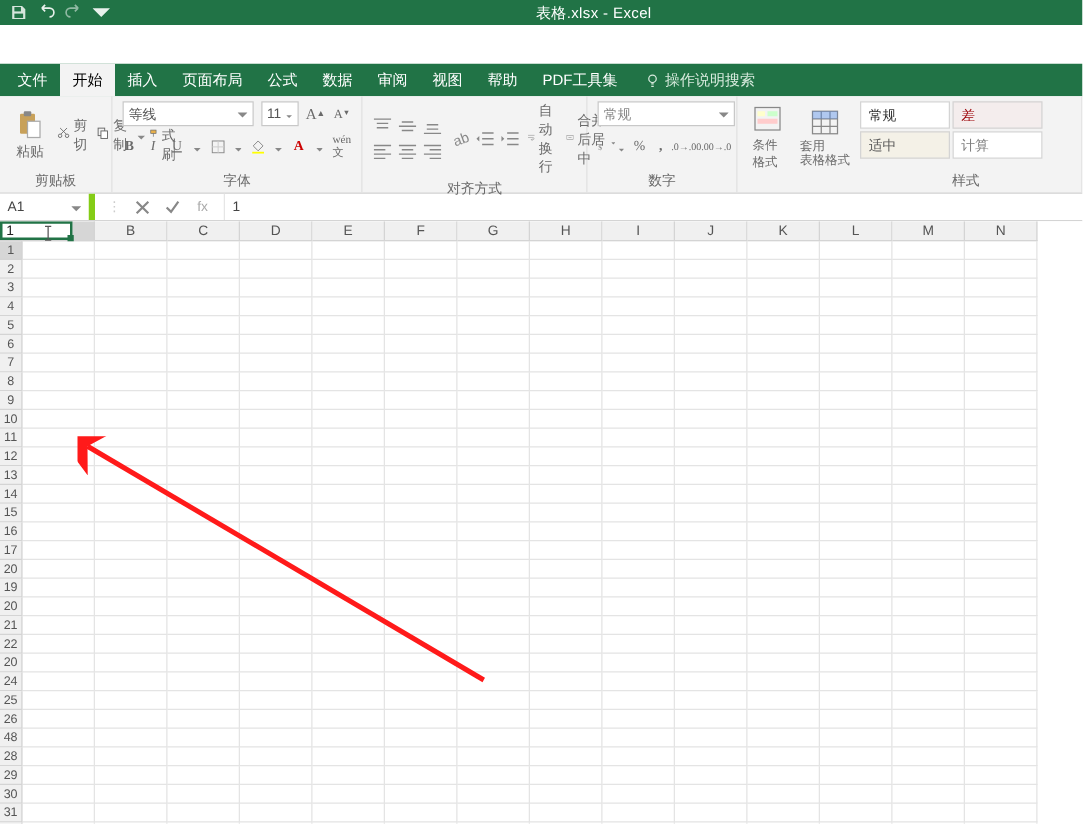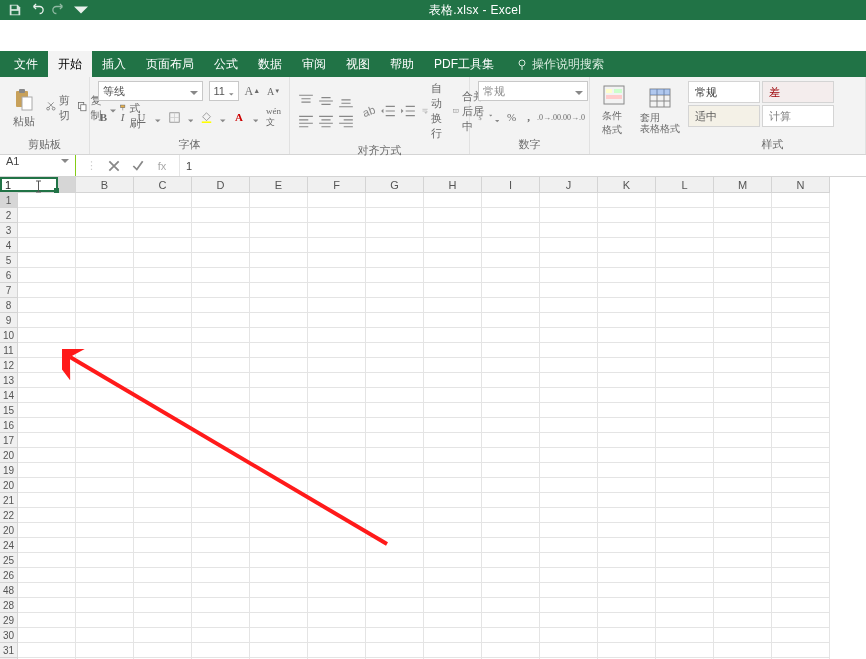--- a/index.html
+++ b/index.html
@@ -47,21 +47,21 @@
 
     .styles-gallery { display: flex; gap: 2px; }
     .style-cell { width: 72px; height: 22px; border: 1px solid #d4d4d4; background: #fff; display: flex; align-items: center; padding: 0 6px; font-size: 11px; color: #6a6a6a; }
     .style-cell.normal { color: #333; }
     .style-cell.bad { color: #9c0006; background: #ffc7ce22; }
     .style-cell.good { color: #595959; background: #ffeb9c22; }
     .style-cell.calc { color: #7f7f7f; }
 
     
     .formula-bar { height: 22px; border-bottom: 1px solid #d4d4d4; display: flex; align-items: stretch; }
-    .name-box { width: 76px; border-right: 1px solid #84cc16; display: flex; padding: 0 6px; font-size: 11px; background: #fff; }
+    .name-box { width: 76px; border-right: 5px solid #84cc16; display: flex; align-items: center; padding: 0 6px; font-size: 11px; background: #fff; }
     .name-box .dd { margin-left: auto; }
     .fb-btns { display: flex; align-items: center; gap: 10px; padding: 0 10px; border-right: 1px solid #e6e6e6; }
     .fb-btn { width: 14px; height: 14px; color: #888; display:inline-flex; align-items:center; justify-content:center; }
     .fb-input { flex: 1; display: flex; align-items: center; padding: 0 6px; font-size: 11px; }
 
     
     .sheet { position: relative; height: 513px; overflow: hidden; background: #fff; }
     .corner { position: absolute; left: 0; top: 0; width: 18px; height: 16px; background: #f0f0f0; border-right: 1px solid #d4d4d4; border-bottom: 1px solid #d4d4d4; }
     .col-headers { position: absolute; left: 18px; top: 0; right: 0; height: 16px; display: flex; }
     .col-h { width: 58px; border-right: 1px solid #d4d4d4; border-bottom: 1px solid #d4d4d4; background: #f0f0f0; text-align: center; font-size: 11px; color: #555; line-height: 16px; }

